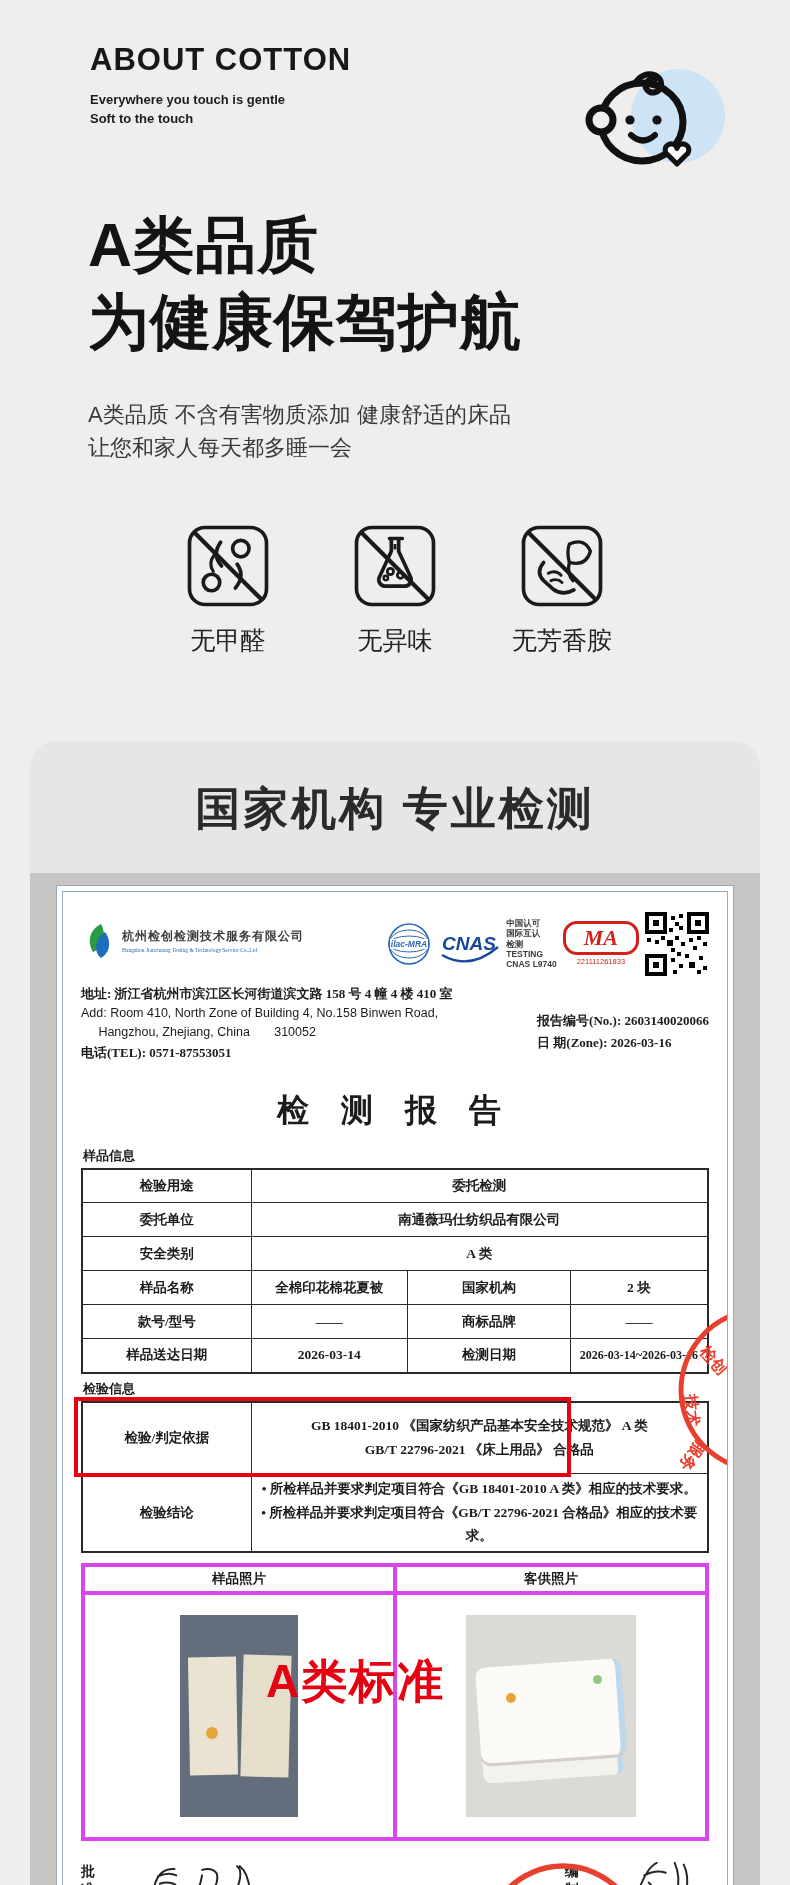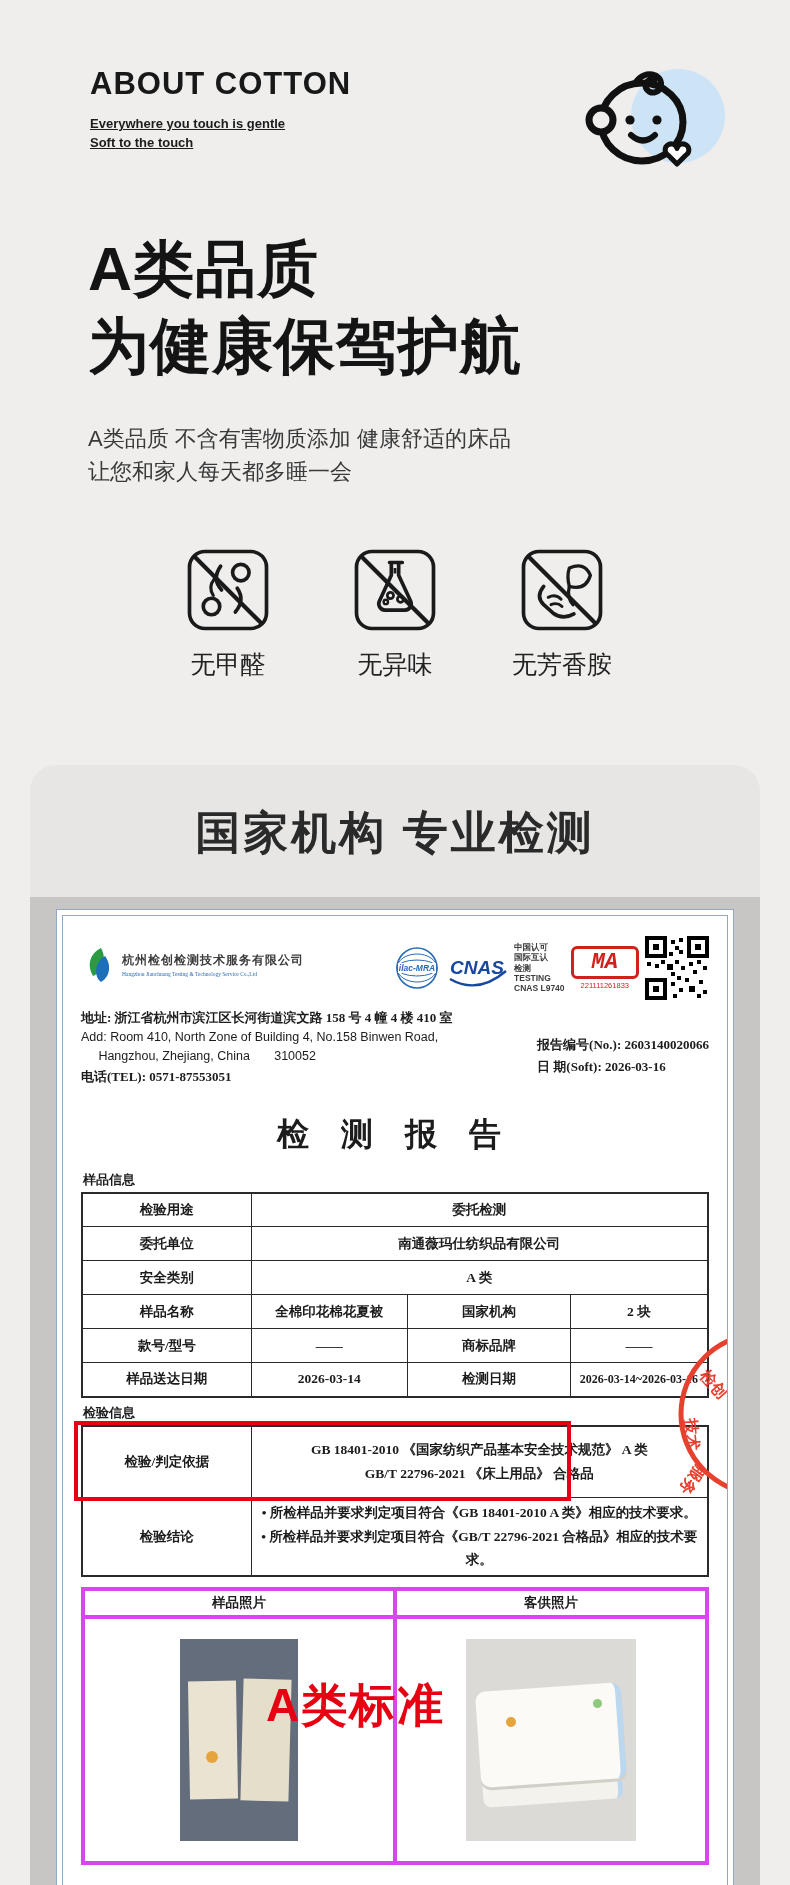--- a/index.html
+++ b/index.html
@@ -2,23 +2,23 @@
 <html><head>
 <meta charset="utf-8">
 <style>
   * { margin:0; padding:0; box-sizing:border-box; }
   html,body { background:#efeeed; }
   body {
     width:790px; margin:0 auto; font-family:"Liberation Sans","DejaVu Sans",sans-serif;
     color:#151515; position:relative;
   }
   
-  .top-header { position:relative; padding:66px 0 0 90px; }
+  .top-header { position:relative; padding:42px 0 0 90px; }
   .about-title { font-size:31px; font-weight:800; letter-spacing:1px; color:#181818; }
-  .about-sub { margin-top:13px; font-size:13px; font-weight:700; line-height:1.45; color:#1c1c1c;text-decoration:underline; }
+  .about-sub { margin-top:13px; font-size:13px; font-weight:700; line-height:1.45; color:#1c1c1c; }
   .baby-badge { position:absolute; right:62px; top:58px; width:150px; height:118px; }
 
   .hero { padding:78px 0 0 88px; }
   .hero-title { font-size:61px; line-height:1.27; font-weight:900; color:#141414; letter-spacing:1px; }
   .hero-desc { margin-top:36px; font-size:22px; line-height:1.5; color:#3a3a3a; }
 
   
   .features { margin-top:58px; display:flex; justify-content:center; gap:45px; }
   .feature { width:122px; display:flex; flex-direction:column; align-items:center; }
   .feature svg { width:88px; height:88px; }
@@ -34,22 +34,22 @@
   .paper-in { border:1px solid #94a9c1; padding:16px 18px 14px 18px; position:relative; overflow:hidden;
               font-family:"Liberation Serif","DejaVu Serif",serif; color:#1c1c1c; }
 
   .rep-head { display:flex; align-items:flex-start; justify-content:space-between; }
   .lab-logo { display:flex; align-items:center; gap:7px; margin-top:14px; }
   .lab-names .cn { font-size:12px; font-weight:700; color:#3c3c3c; letter-spacing:1px; }
   .lab-names .en { font-size:5.5px; color:#2a6bb5; margin-top:2px; }
   .marks { display:flex; align-items:center; gap:6px; margin-top:4px; }
   .acc-lines { font-size:8.5px; font-weight:700; line-height:1.2; color:#3d3d3d; font-family:"Liberation Sans",sans-serif; }
   .cma-wrap { text-align:center; }
-  .cma-box { border:3px solid #d0211b; border-radius:6px; padding:1px 18px; color:#d0211b;
-             font-weight:900; font-size:22px; font-family:Liberation Mono, monospace; font-style:italic; }
+  .cma-box { border:3px solid #d0211b; border-radius:14px; padding:1px 18px; color:#d0211b;
+             font-weight:900; font-size:22px; font-family:Liberation Serif, serif; font-style:italic; }
   .cma-no { font-size:7.5px; color:#d0211b; margin-top:2px; font-family:"Liberation Sans",sans-serif; }
 
   .addr-row { display:flex; justify-content:space-between; margin-top:8px; }
   .addr-left { font-size:13px; font-weight:700; line-height:1.55; }
   .addr-left .en { font-weight:400; font-family:"Liberation Sans",sans-serif; font-size:12.5px; }
   .addr-right { font-size:13px; font-weight:700; line-height:1.7; margin-top:26px; white-space:nowrap; }
 
   .rep-title { text-align:center; font-size:32px; font-weight:700; letter-spacing:12px; margin:26px 0 14px 0; }
 
   .sec-label { font-size:13px; font-weight:700; margin:6px 0 3px 2px; }
@@ -255,21 +255,21 @@
               &nbsp;&nbsp;&nbsp;&nbsp;&nbsp;&nbsp;<span>310052</span>
             </div>
             <div>电话(TEL):  0571-87553051</div>
           </div>
           <div class="addr-right">
             <div>
               <span>报告编号(No.):</span>
               <span>2603140020066</span>
             </div>
             <div>
-              <span>日  期(Soft):</span>
+              <span>日  期(Zone):</span>
               <span>2026-03-16</span>
             </div>
           </div>
         </div>
 
         <div class="rep-title">检 测 报 告</div>
 
         <div class="sec-label">样品信息</div>
         <table class="rep">
           <tbody>

